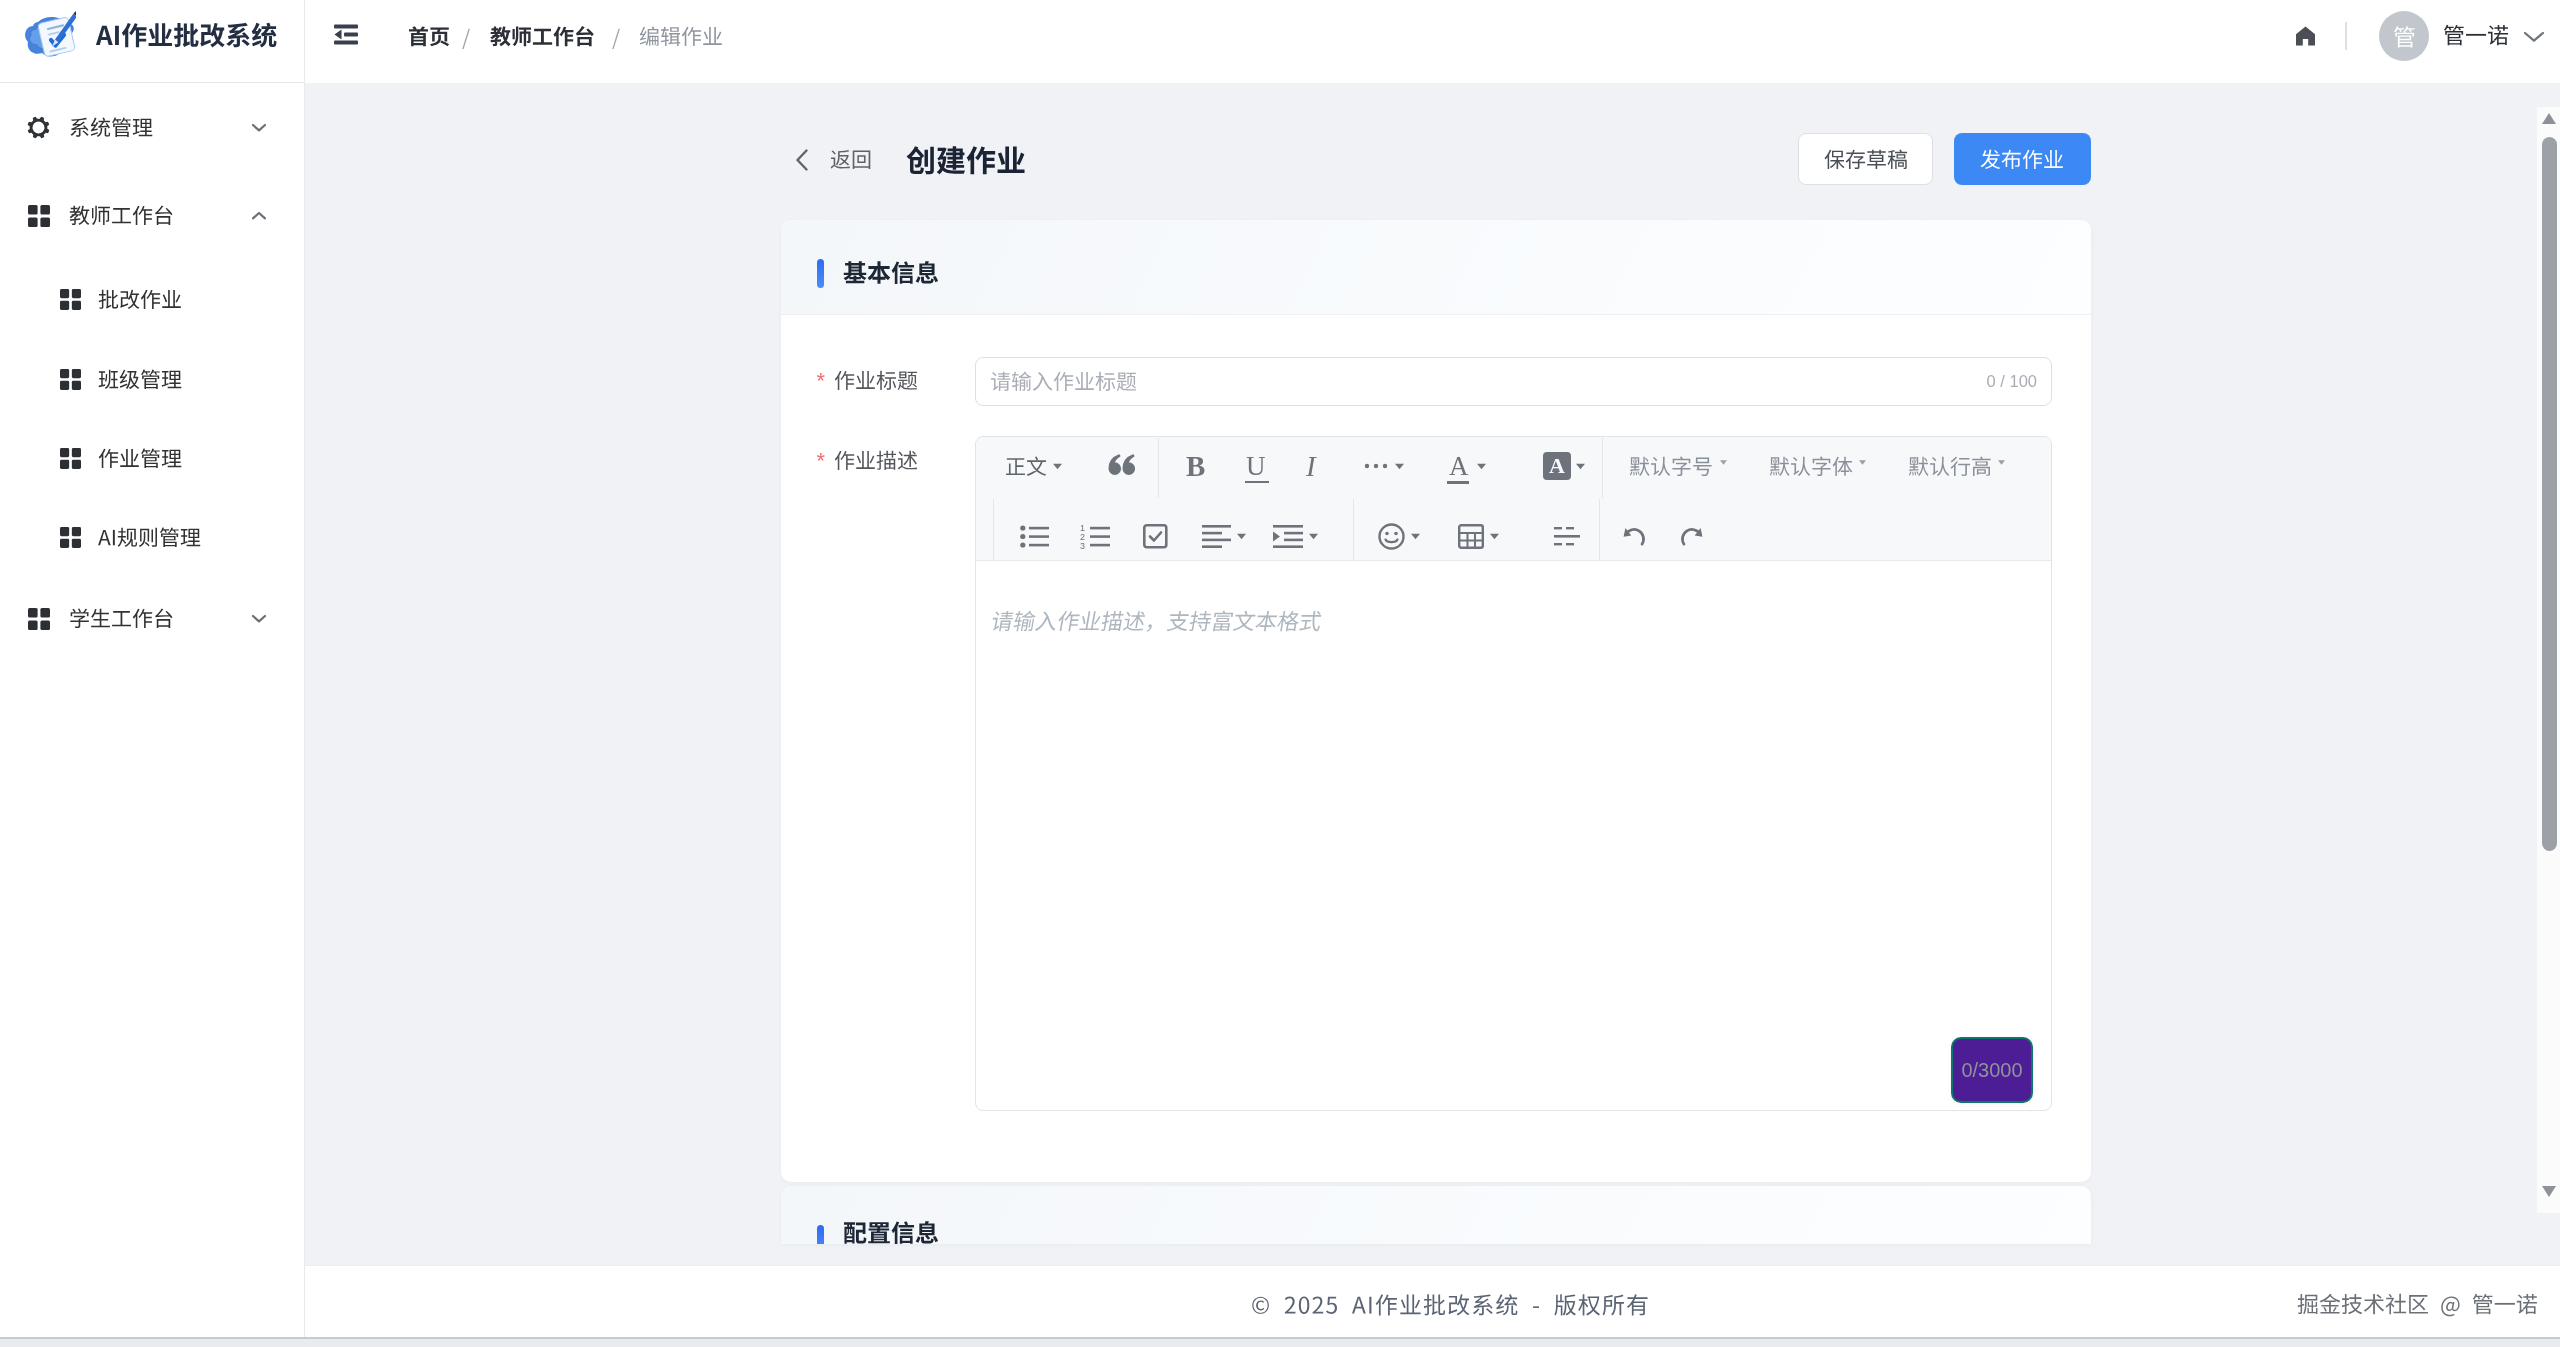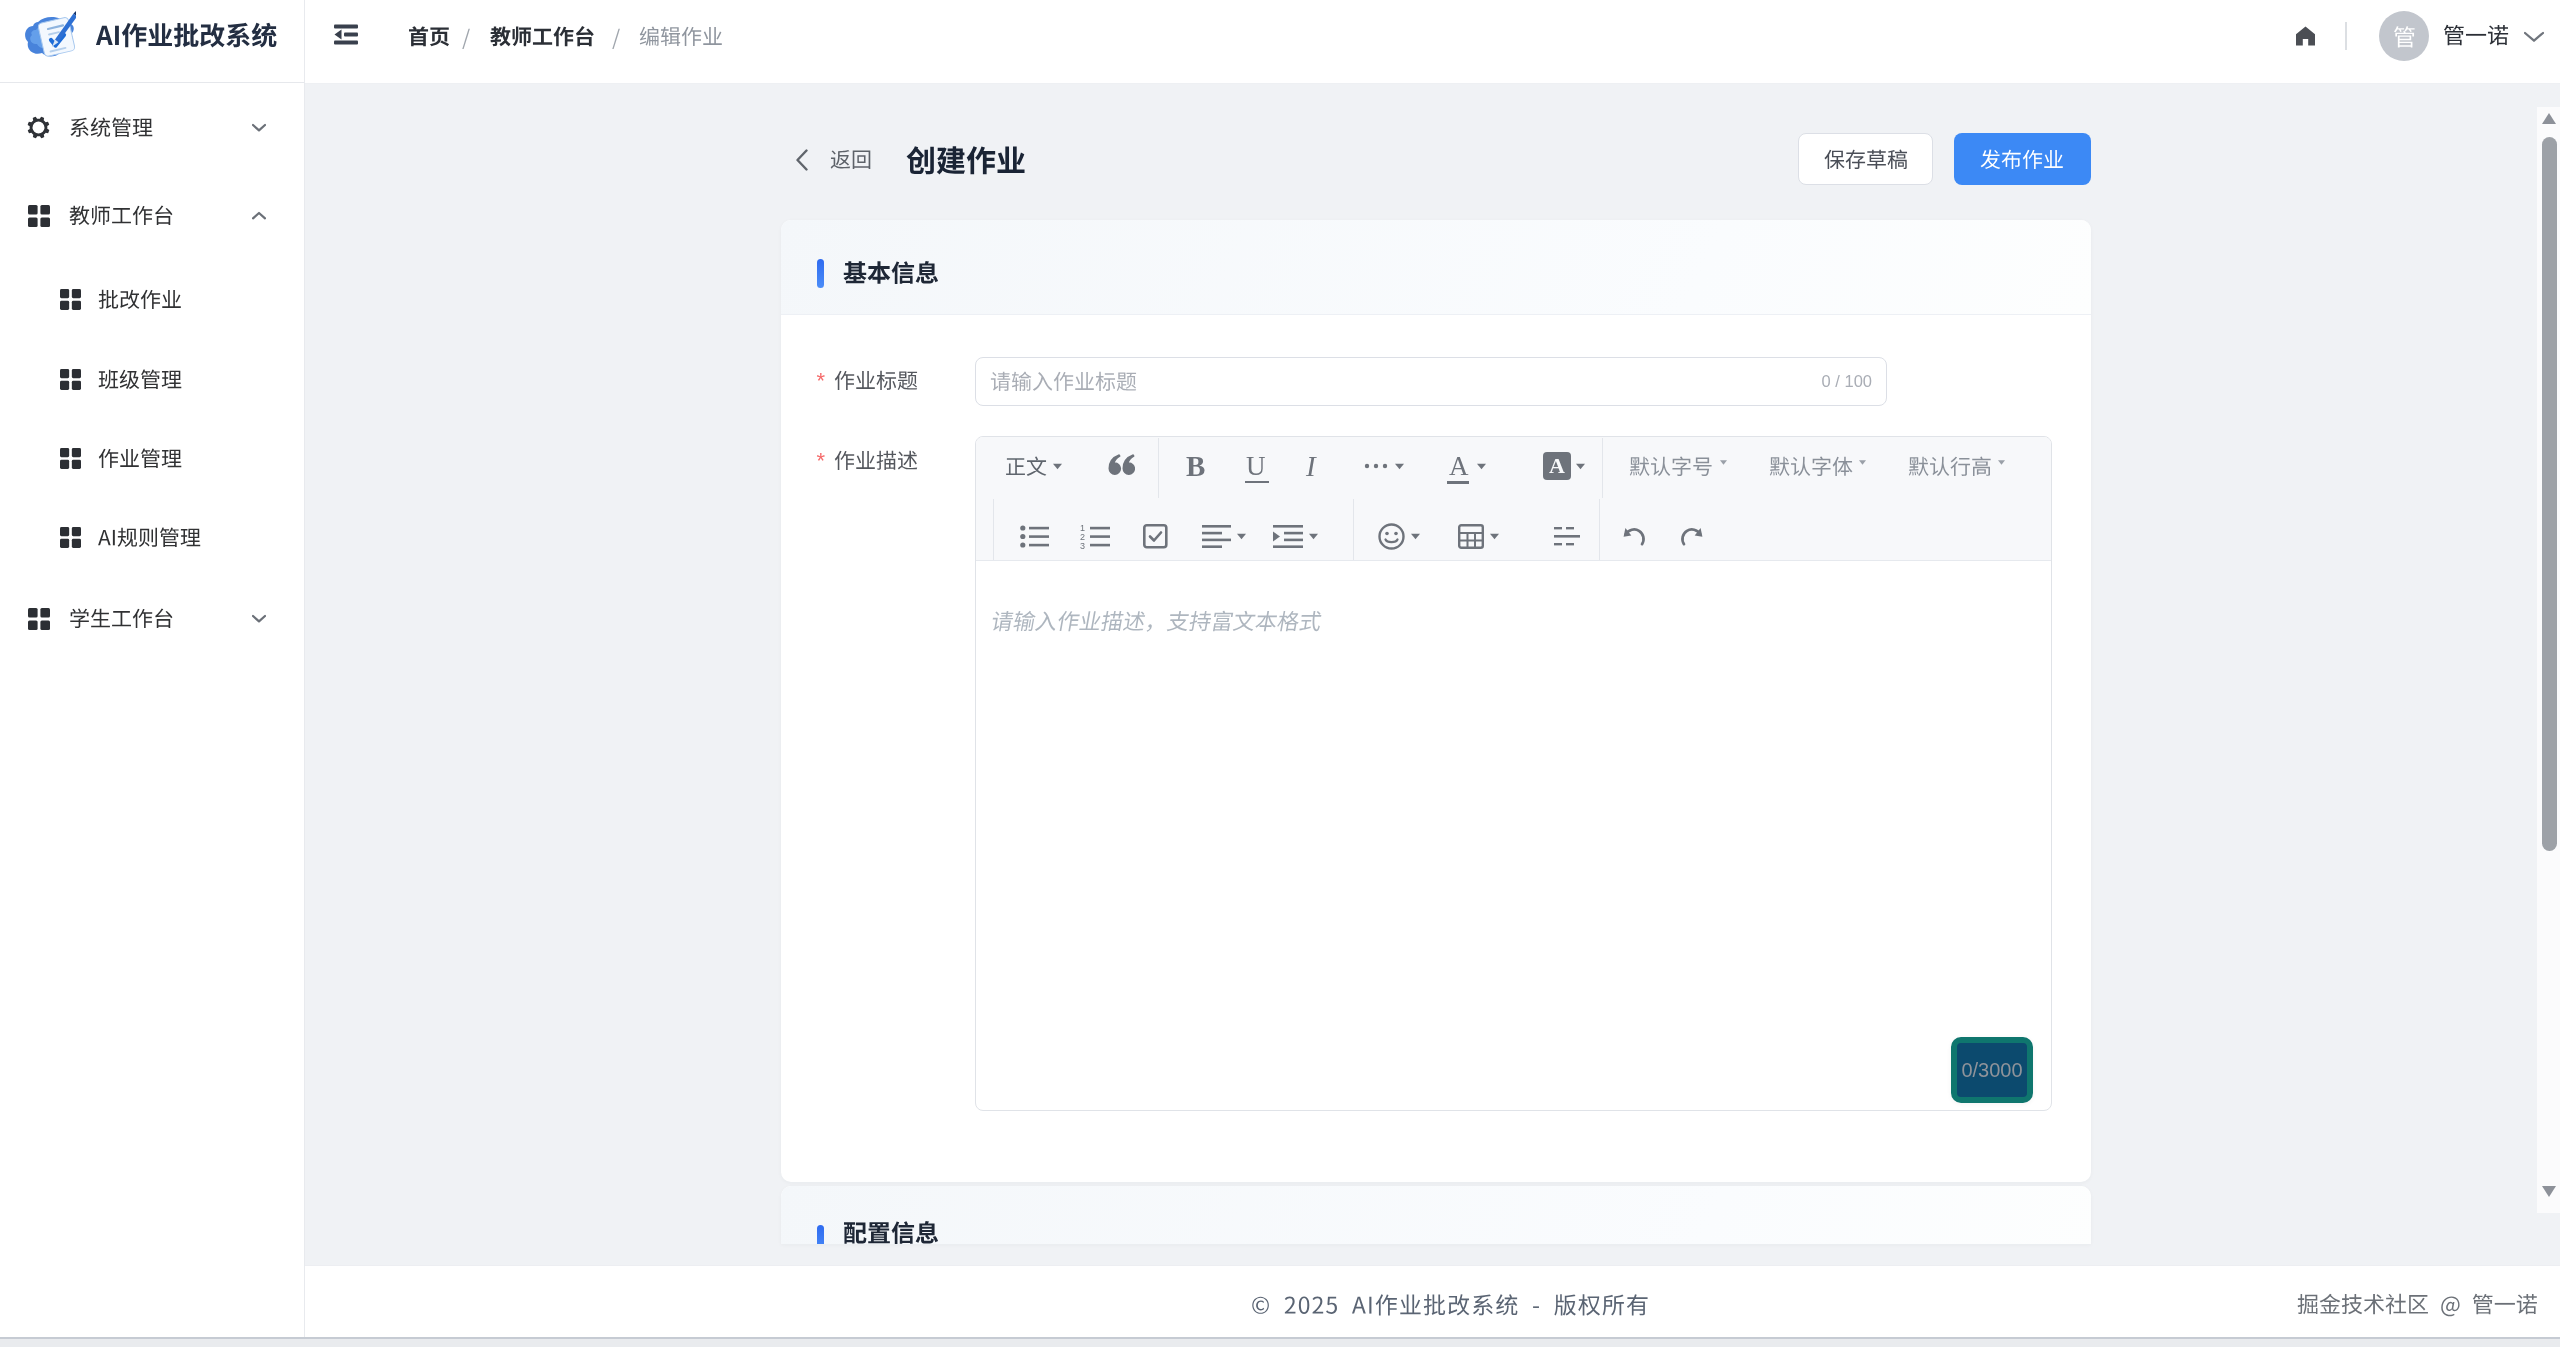--- a/index.html
+++ b/index.html
@@ -14,29 +14,29 @@
 #footer{position:absolute;left:305px;top:1265px;width:2255px;height:72px;background:#fff;border-top:1px solid #edeef2}
 #bstrip{position:absolute;left:0;top:1337px;width:2560px;height:10px;background:#e9ebee;
   border-top:2px solid #c6cbd3}
 .card{position:absolute;left:475.5px;width:1310px;background:#fff;border-radius:10px;
   box-shadow:0 1px 4px rgba(31,45,61,.04)}
 .cardhead{position:relative;height:95px;background:linear-gradient(115deg,#f4f7fa 0%,#fafcfe 70%,#fdfefe 100%);
   border-bottom:1px solid #edf0f5;border-radius:10px 10px 0 0}
 .bluebar{position:absolute;left:36.5px;top:39px;width:7px;height:29px;border-radius:3.5px;
   background:linear-gradient(180deg,#2f6bf0,#4b8df8)}
 .btn{position:absolute;top:49px;height:52px;border-radius:8px}
-#input1{position:absolute;left:194.5px;top:137px;width:912px;height:49px;background:#fff;
+#input1{position:absolute;left:194.5px;top:137px;width:1077px;height:49px;background:#fff;
   border:1.5px solid #dcdfe6;border-radius:8px}
 #editor{position:absolute;left:194.5px;top:216px;width:1077px;height:675px;background:#fff;
   border:1.5px solid #e0e3e8;border-radius:8px}
 #toolbar{position:absolute;left:0;top:0;width:100%;height:124px;background:#f7f8fa;
   border-bottom:1px solid #e6e9ee;border-radius:7px 7px 0 0}
 .vsep{position:absolute;width:1px;background:#e3e6eb}
-#counter3000{position:absolute;left:975px;top:600px;width:82px;height:66px;background:#0c4a6e;
-  border:6px solid #0f766e;border-radius:10px;box-shadow:0 1px 5px rgba(0,0,0,.05);
+#counter3000{position:absolute;left:975px;top:600px;width:82px;height:66px;background:#4c1d95;
+  border:2px solid #0f766e;border-radius:10px;box-shadow:0 1px 5px rgba(0,0,0,.05);
   color:#8f939a;font-size:20px;display:flex;align-items:center;justify-content:center}
 #c100{position:absolute;right:14px;top:0;height:100%;display:flex;align-items:center;
   color:#a9adb5;font-size:16.5px}
 #vsb{position:absolute;left:2537px;top:107px;width:23px;height:1106px;background:#fbfbfc}
 #vsbthumb{position:absolute;left:5px;top:30px;width:15px;height:714px;border-radius:7.5px;background:#9da1a7}
 </style></head>
 <body>
 <div id="sidebar">
     <div id="sblogo"></div>
   </div>

